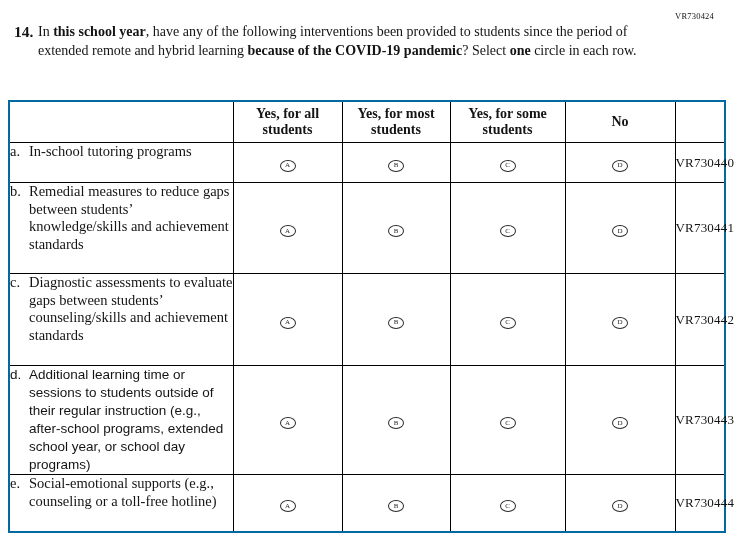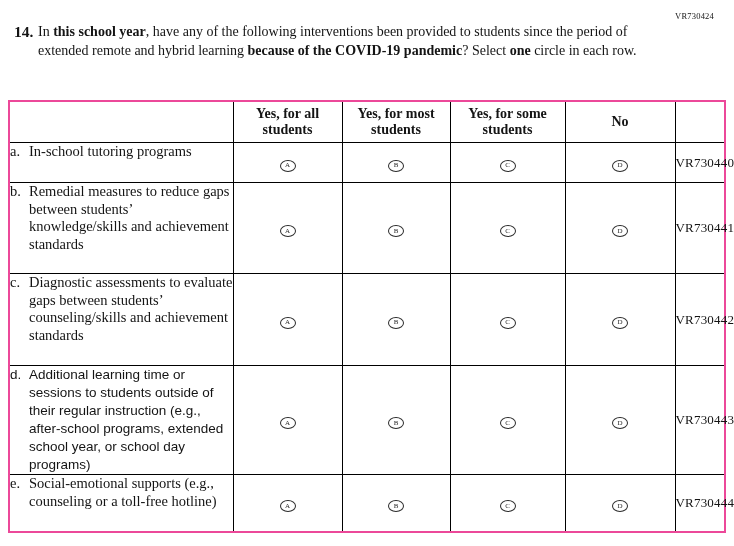--- a/index.html
+++ b/index.html
@@ -42,21 +42,21 @@
   }
   .qtext .b { font-weight: bold; }
 
   table.survey {
     position: absolute;
     top: 100px;
     left: 8px;
     width: 716px;
     border-collapse: collapse;
     table-layout: fixed;
-    border: 2px solid #ec4899;
+    border: 2px solid #0369a1;
   }
   table.survey th,
   table.survey td {
     border: 1px solid #000;
     padding: 0;
   }
   thead th {
     height: 40px;
     border-bottom: 5px double #000;
     font-size: 14px;

